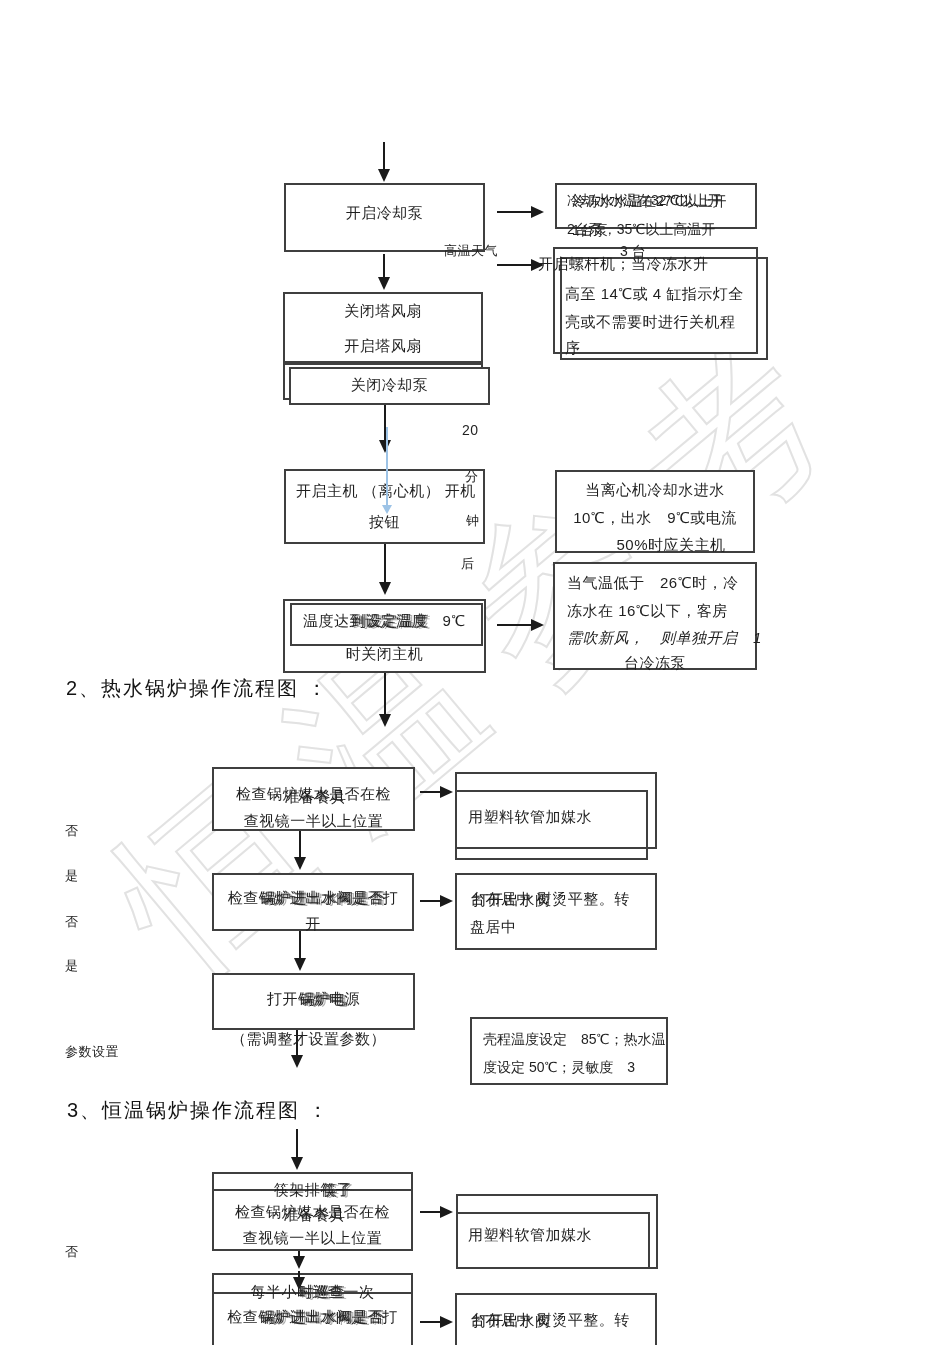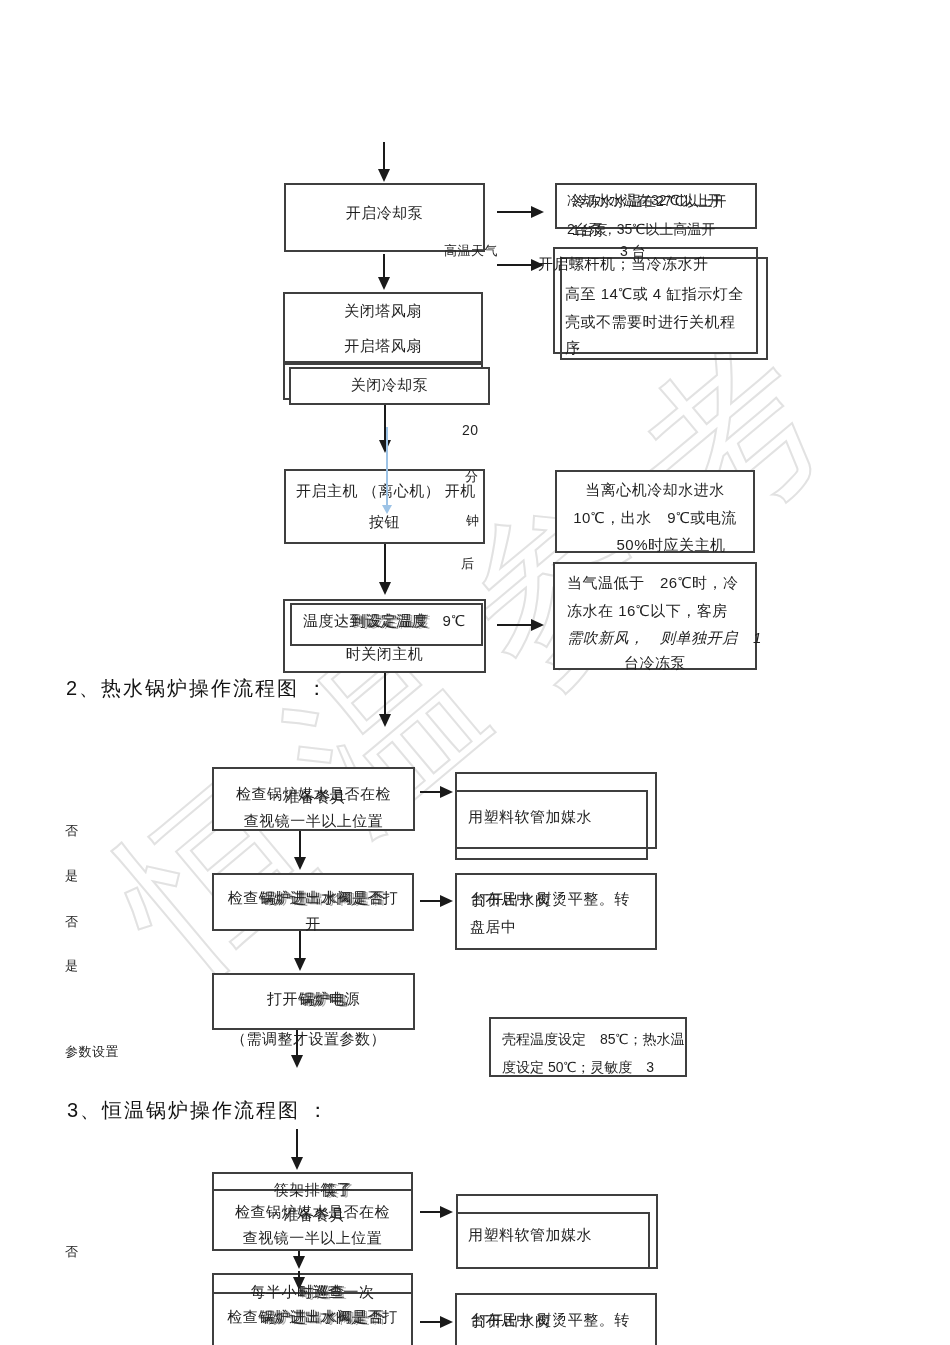--- a/index.html
+++ b/index.html
@@ -148,21 +148,21 @@
   </div>
 
   <div class="av" style="left:299px;top:931px;height:27px;"></div>
 
   <div class="bx" style="left:212px;top:973px;width:203px;height:57px;">
     <div class="tc" style="top:15px;"><span>打开</span><span class="dbl">锅炉电</span><span>源</span></div>
   </div>
   <div class="tlft" style="left:231px;top:1030px;z-index:3;">（需调整才设置参数）</div>
   <div class="av" style="left:296px;top:1030px;height:25px;"></div>
 
-  <div class="bx" style="left:470px;top:1017px;width:198px;height:60px;margin-left:19px;">
+  <div class="bx" style="left:470px;top:1017px;width:198px;height:68px;">
     <div class="tlft sm" style="left:11px;top:12px;">壳程温度设定　85℃；热水温</div>
     <div class="tlft sm" style="left:11px;top:40px;">度设定 50℃；灵敏度　3</div>
   </div>
   <div class="lbl" style="left:65px;top:1043px;">参数设置</div>
 
 
   <div class="h2t" style="left:67px;top:1097px;">3、恒温锅炉操作流程图 ：</div>
 
   <div class="av" style="left:296px;top:1129px;height:28px;"></div>
 

